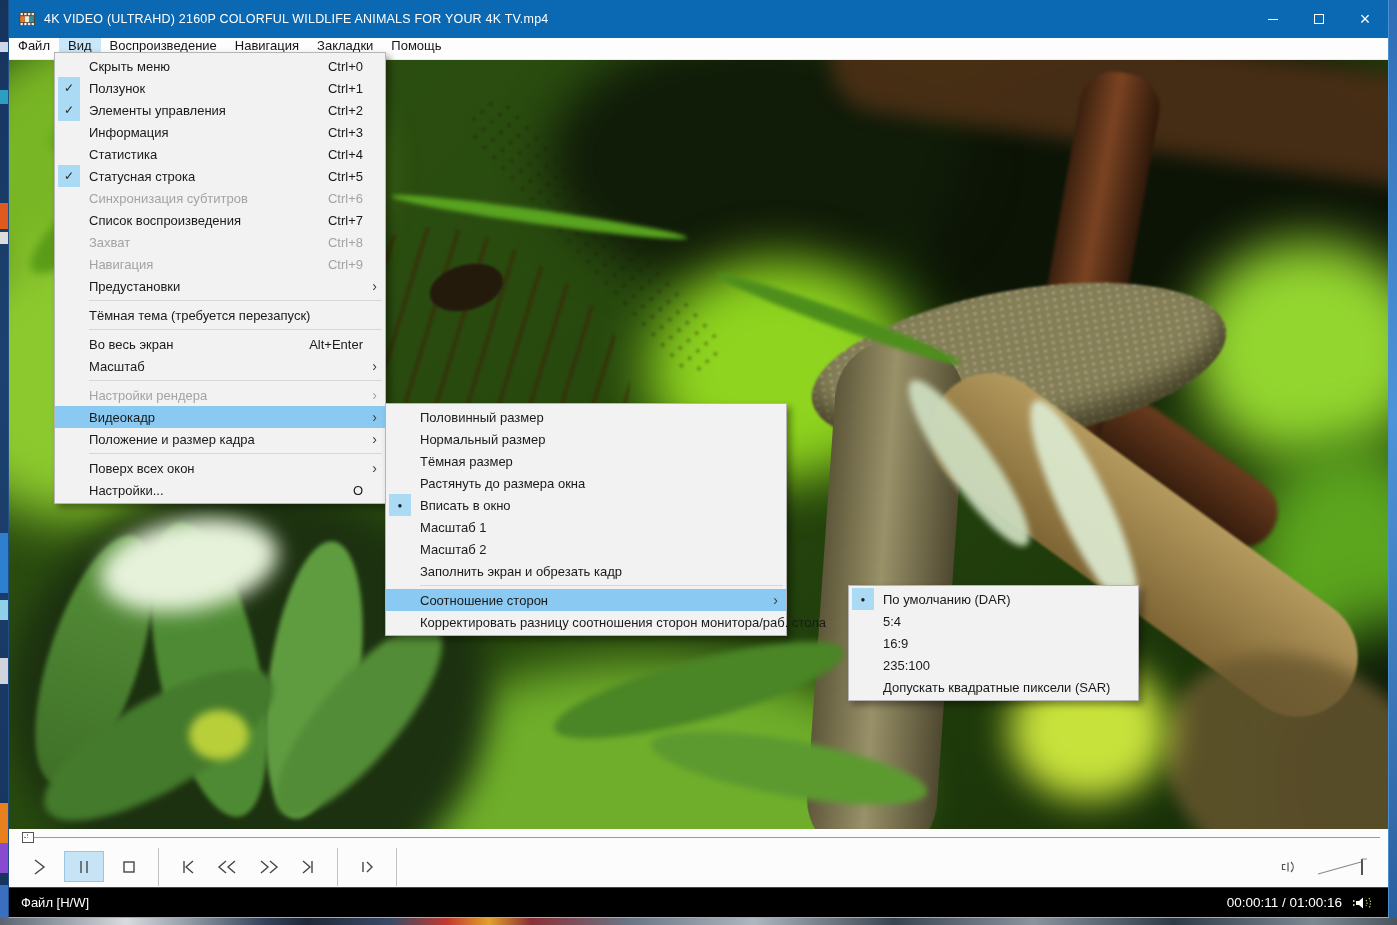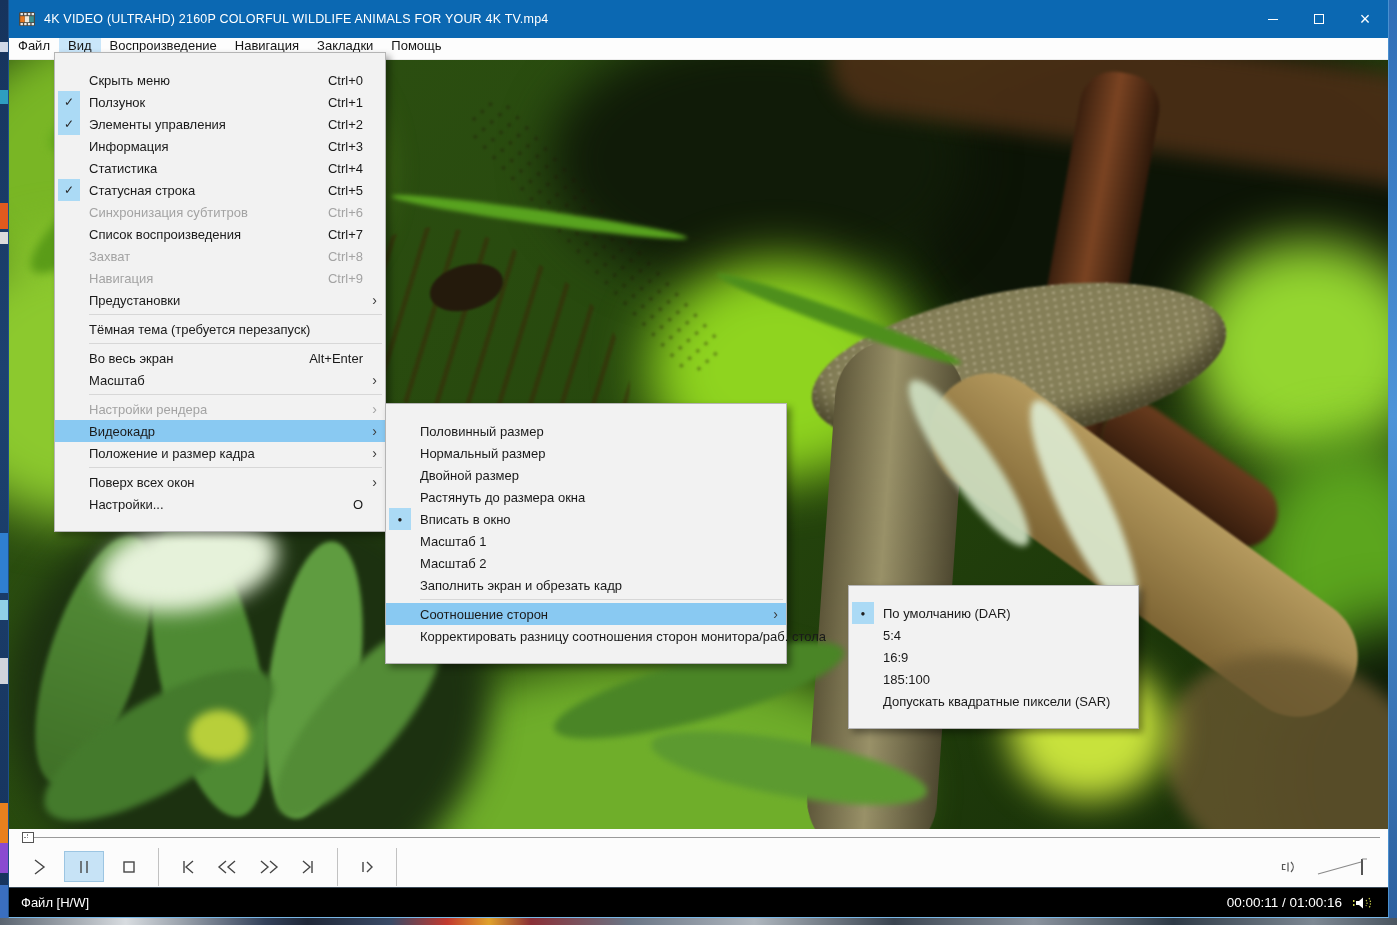--- a/index.html
+++ b/index.html
@@ -47,21 +47,21 @@
   .controls { height:41px; background:#fcfcfc; display:flex; align-items:center; padding:0 12px 0 12px; flex:0 0 auto; }
   .tbtn { width:26px; height:26px; display:flex; align-items:center; justify-content:center; margin:0 5px; }
   .tbtn.pausebox { width:40px; height:31px; background:#c7e3f6; border:1px solid #9cc5e2; margin:0 7px; }
   .csep { width:1px; height:38px; background:#c2c2c2; margin:0 11px; }
   .volgrp { margin-left:auto; display:flex; align-items:center; margin-right:6px; }
   
   .statusbar { height:30px; background:#000; color:#fff; display:flex; align-items:center; padding:0 12px; font-size:13px; flex:0 0 auto; border-top:1px solid #3a4a58; }
   .sb-time { margin-left:auto; font-size:13.5px; }
   .sb-audio { margin-left:10px; display:flex; align-items:center; }
   
-  .menu { position:absolute; background:#f2f2f2; border:1px solid #b5b5b5; padding:16px 0;
+  .menu { position:absolute; background:#f2f2f2; border:1px solid #b5b5b5; padding:2px 0;
     box-shadow:4px 4px 7px rgba(0,0,0,.38); font-size:13px; color:#1a1a1a; z-index:40; }
   .mi { height:22px; display:flex; align-items:center; position:relative; padding-right:22px; }
   .mi .gut { width:22px; height:22px; margin-left:3px; flex:0 0 auto; display:flex; align-items:center; justify-content:center; }
   .mi .gut.on { background:#abdaf5; }
   .mi .ck { font-size:12px; color:#2b2b2b; }
   .mi .rd { font-size:8px; color:#1f1f1f; }
   .mi .lbl { margin-left:9px; white-space:nowrap; }
   .mi .sc { margin-left:auto; white-space:nowrap; }
   .mi .arr { position:absolute; right:8px; top:0; height:22px; display:flex; align-items:center; font-size:14px; color:#3c3c3c; }
   .mi.hl { background:#89c9f2; }
@@ -384,21 +384,21 @@
   <div class="mi">
       <span class="gut"></span>
       <span class="lbl">Половинный размер</span>
     </div>
   <div class="mi">
       <span class="gut"></span>
       <span class="lbl">Нормальный размер</span>
     </div>
   <div class="mi">
       <span class="gut"></span>
-      <span class="lbl">Двойной размер</span>
+      <span class="lbl">Тёмная размер</span>
     </div>
   <div class="mi">
       <span class="gut"></span>
       <span class="lbl">Растянуть до размера окна</span>
     </div>
   <div class="mi">
       <span class="gut on">
         <span class="rd">●</span>
       </span>
       <span class="lbl">Вписать в окно</span>
@@ -437,19 +437,19 @@
   <div class="mi">
       <span class="gut"></span>
       <span class="lbl">5:4</span>
     </div>
   <div class="mi">
       <span class="gut"></span>
       <span class="lbl">16:9</span>
     </div>
   <div class="mi">
       <span class="gut"></span>
-      <span class="lbl">185:100</span>
+      <span class="lbl">235:100</span>
     </div>
   <div class="mi">
       <span class="gut"></span>
       <span class="lbl">Допускать квадратные пиксели (SAR)</span>
     </div>
 </div>
 
 </body></html>

